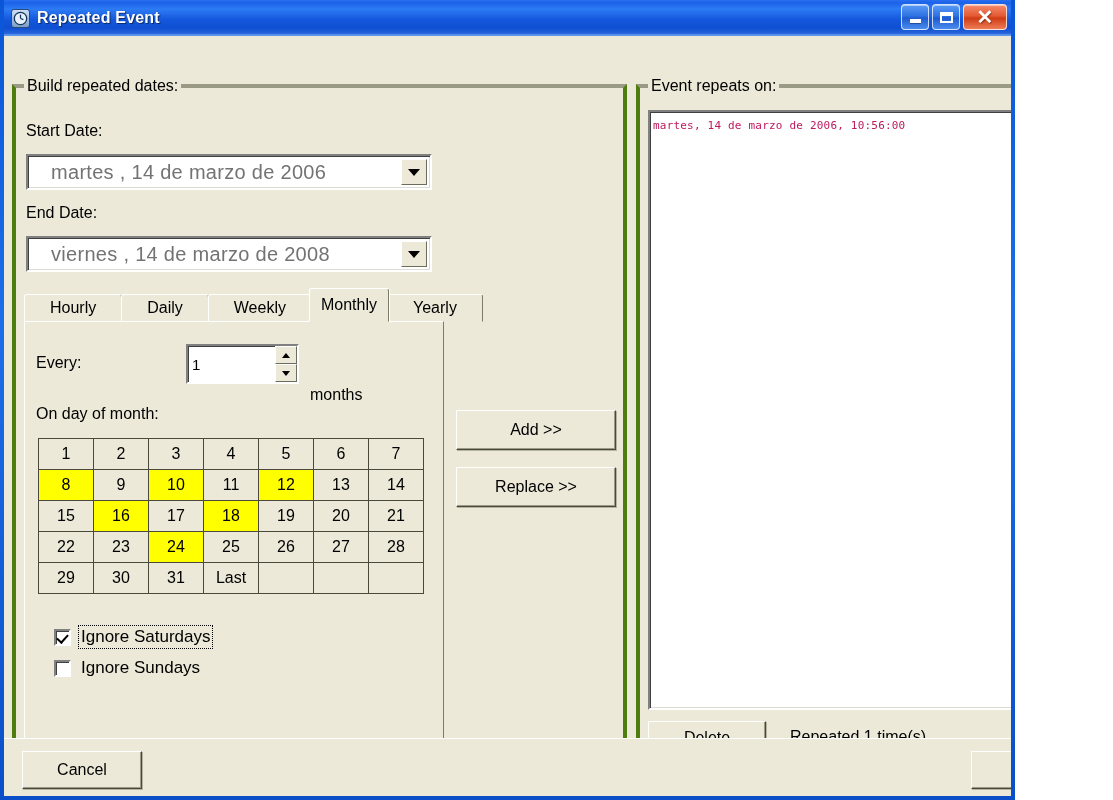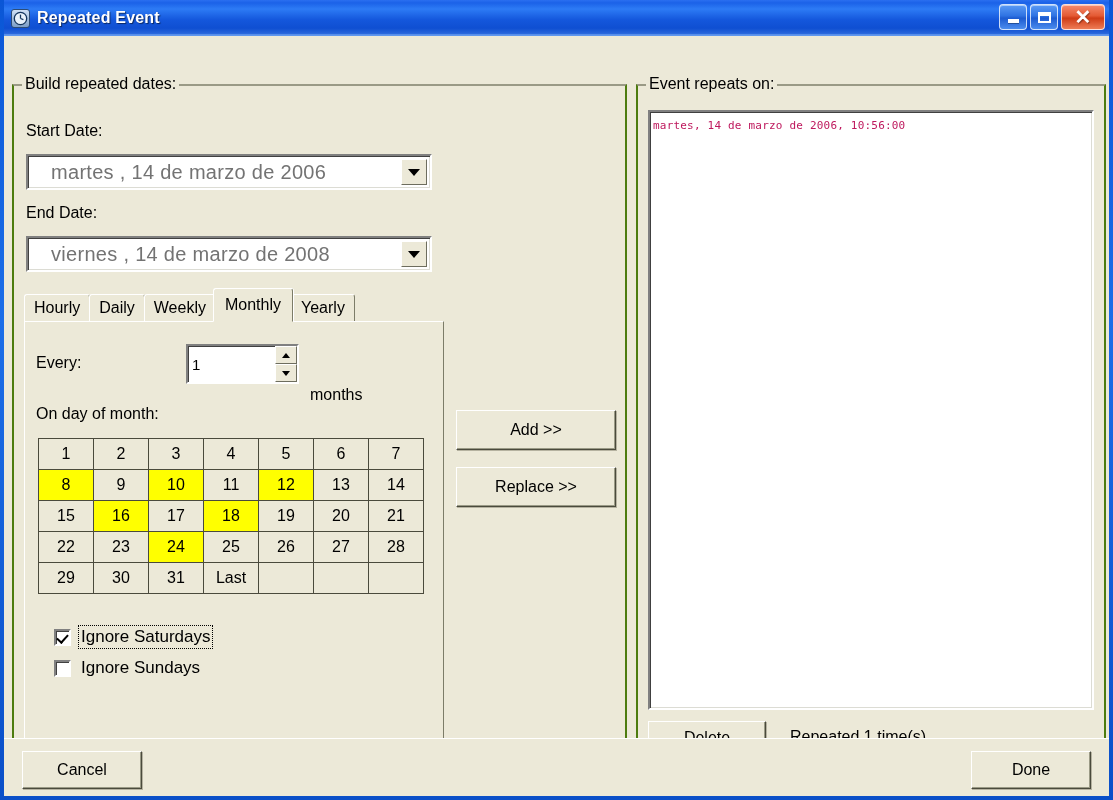--- a/index.html
+++ b/index.html
@@ -6,21 +6,21 @@
     margin: 0;
     padding: 0;
     background: #ffffff;
   }
   body {
     font-family: "Liberation Sans", sans-serif;
   }
 
   #window {
     position: relative;
-    width: 1113px;
+    width: 1015px;
     height: 800px;
     box-sizing: border-box;
     overflow: hidden;
     background: linear-gradient(to bottom, #0a56d6 0%, #1c6ee8 40%, #0a4fc8 100%);
     padding: 0 4px 4px 4px;
   }
 
   
   #titlebar {
     position: relative;
@@ -104,21 +104,21 @@
     position: relative;
     height: 760px;
     background: #ece9d8;
     box-sizing: border-box;
     overflow: hidden;
   }
 
   
   .groupbox {
     position: absolute;
-    border: 2px solid #4d7c0f;
+    border: 4px solid #4d7c0f;
     border-top-color: #9a9a86;
     box-sizing: border-box;
   }
   .groupbox > .gb-legend {
     position: absolute;
     top: -11px;
     left: 8px;
     background: #ece9d8;
     padding: 0 3px;
     font-size: 16px;
@@ -196,21 +196,21 @@
     height: 34px;
     display: flex;
     align-items: flex-end;
   }
   .tab {
     height: 28px;
     background: #ece9d8;
     border: 1px solid;
     border-color: #ffffff #7c7c68 #ece9d8 #ffffff;
     box-sizing: border-box;
-    padding: 0 9px;
+    padding: 0 25px;
     display: flex;
     align-items: center;
     font-size: 16px;
     color: #000000;
     border-top-left-radius: 3px;
     border-top-right-radius: 3px;
     margin-right: -1px;
     position: relative;
   }
   .tab.selected {

